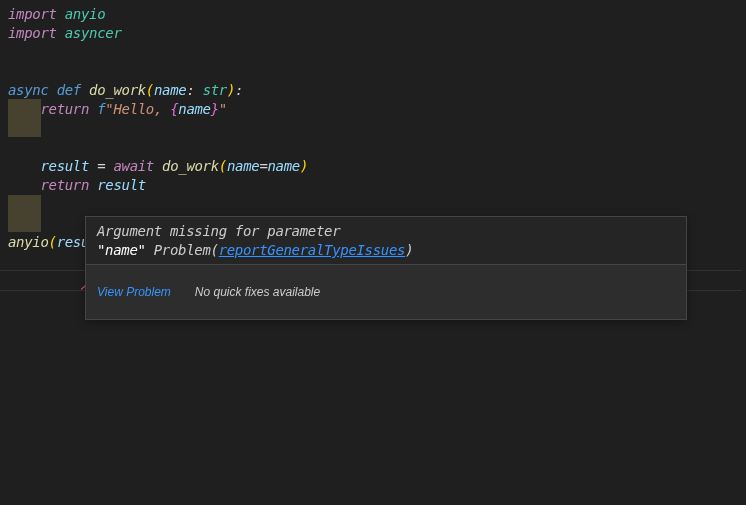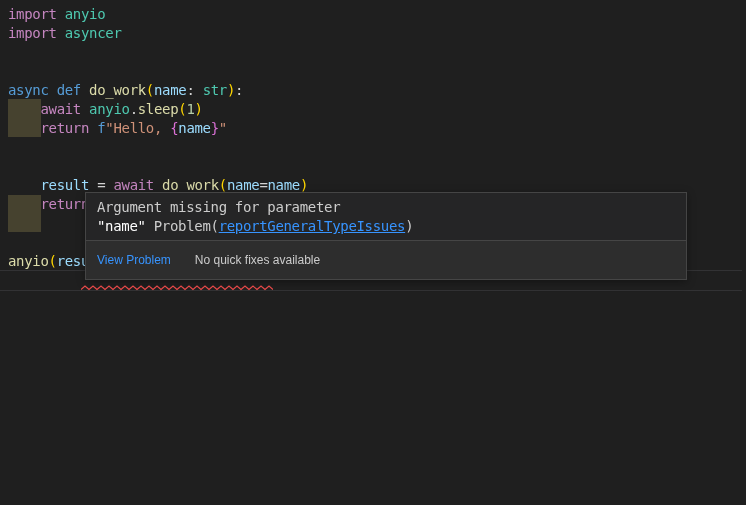--- a/index.html
+++ b/index.html
@@ -1,19 +1,20 @@
 <!DOCTYPE html>
 <html style="--editor_bg: #1f1f1f; --text: #d4d4d4; --keyword: #c586c0; --keyword2: #569cd6; --module: #4ec9b0; --function: #dcdcaa; --variable: #9cdcfe; --string: #ce9178; --number: #b5cea8; --paren: #ffd700; --brace: #da70d6; --error: #f14c4c; --link: #3794ff; --tooltip_bg: #252526; --tooltip_footer_bg: #2d2d2d; --tooltip_border: #454545; --tooltip_text: #cccccc; --indent_highlight: #46422f; --line_highlight_border: #323234; --hover_range_bg: rgba(56,90,130,0.28); --bracket_match_border: #707070; --cursor: #d7d7d7;"><head>
 <meta charset="utf-8">
 <style>
   html,body{margin:0;padding:0;background:#1f1f1f;}
   .editor{
     position:relative;width:746px;height:505px;
     background:var(--editor_bg);overflow:hidden;
     font-family:"DejaVu Sans Mono",monospace;
+    font-style:italic;
   }
   
   .indent-box{position:absolute;z-index:0;background:var(--indent_highlight);}
   .current-line{
     position:absolute;z-index:0;left:0;right:4px;top:270px;height:19px;
     border-top:1px solid var(--line_highlight_border);
     border-bottom:1px solid var(--line_highlight_border);
   }
   
   .code{
@@ -33,33 +34,33 @@
   .c-pl{color:var(--text);}
   .hv{background:var(--hover_range_bg);}
   .bx{outline:1px solid var(--bracket_match_border);outline-offset:-1px;}
   .cursor{
     display:inline-block;width:2px;height:16px;margin:0 -1px;
     background:var(--cursor);vertical-align:-3px;position:relative;z-index:3;
   }
   .squiggle{position:absolute;z-index:1;left:81px;top:285px;}
   
   .tooltip{
-    position:absolute;z-index:5;left:85px;top:192px;width:602px;
+    position:absolute;z-index:5;left:85px;top:216px;width:602px;
     background:var(--tooltip_bg);border:1px solid var(--tooltip_border);
     box-sizing:border-box;box-shadow:0 2px 8px rgba(0,0,0,0.36);
   }
   .tt-body{padding:5px 11px 4px 11px;}
   .tt-line{
     font-size:14px;letter-spacing:-0.32px;line-height:19px;
     color:var(--tooltip_text);white-space:pre;
   }
   .tt-param{color:#ffffff;}
   .tt-link{color:var(--link);text-decoration:underline;cursor:pointer;}
   .tt-footer{
-    height:22px;display:flex;align-items:center;gap:24px;padding:8px 11px;
+    height:22px;display:flex;align-items:center;gap:24px;padding:16px 11px;
     background:var(--tooltip_footer_bg);border-top:1px solid var(--tooltip_border);
     font-family:"Liberation Sans",sans-serif;font-size:12px;
   }
   .tt-viewproblem{color:var(--link);cursor:pointer;text-decoration:none;}
   .tt-nofix{color:var(--tooltip_text);}
 </style>
 </head>
 <body>
 
 <div class="editor">
@@ -68,21 +69,20 @@
   <div class="indent-box" style="left:8px;top:195px;width:33px;height:37px;"></div>
 
   <div class="current-line"></div>
 
   <div class="code" id="code">
       <div class="code-line"><span class="c-kw">import</span><span class="c-pl"> </span><span class="c-mod">anyio</span></div>
       <div class="code-line"><span class="c-kw">import</span><span class="c-pl"> </span><span class="c-mod">asyncer</span></div>
       <div class="code-line"></div>
       <div class="code-line"></div>
       <div class="code-line"><span class="c-kw2">async</span><span class="c-pl"> </span><span class="c-kw2">def</span><span class="c-pl"> </span><span class="c-fn">do_work</span><span class="c-par">(</span><span class="c-var">name</span><span class="c-pl">: </span><span class="c-mod">str</span><span class="c-par">)</span><span class="c-pl">:</span></div>
-      <div class="code-line"><span class="c-pl">    </span><span class="c-kw">await</span><span class="c-pl"> </span><span class="c-mod">anyio</span><span class="c-pl">.</span><span class="c-fn">sleep</span><span class="c-par">(</span><span class="c-num">1</span><span class="c-par">)</span></div>
       <div class="code-line"><span class="c-pl">    </span><span class="c-kw">return</span><span class="c-pl"> </span><span class="c-kw2">f</span><span class="c-str">"Hello, </span><span class="c-brc">{</span><span class="c-var">name</span><span class="c-brc">}</span><span class="c-str">"</span></div>
       <div class="code-line"></div>
       <div class="code-line"></div>
       <div class="code-line"><span class="c-pl">    </span><span class="c-var">result</span><span class="c-pl"> = </span><span class="c-kw">await</span><span class="c-pl"> </span><span class="c-fn">do_work</span><span class="c-par">(</span><span class="c-var">name</span><span class="c-pl">=</span><span class="c-var">name</span><span class="c-par">)</span></div>
       <div class="code-line"><span class="c-pl">    </span><span class="c-kw">return</span><span class="c-pl"> </span><span class="c-var">result</span></div>
       <div class="code-line"></div>
       <div class="code-line"></div>
       <div class="code-line"><span class="c-fn">anyio</span><span class="c-par">(</span><span class="c-var">result</span><span class="c-par">)</span></div>
     </div>
 

